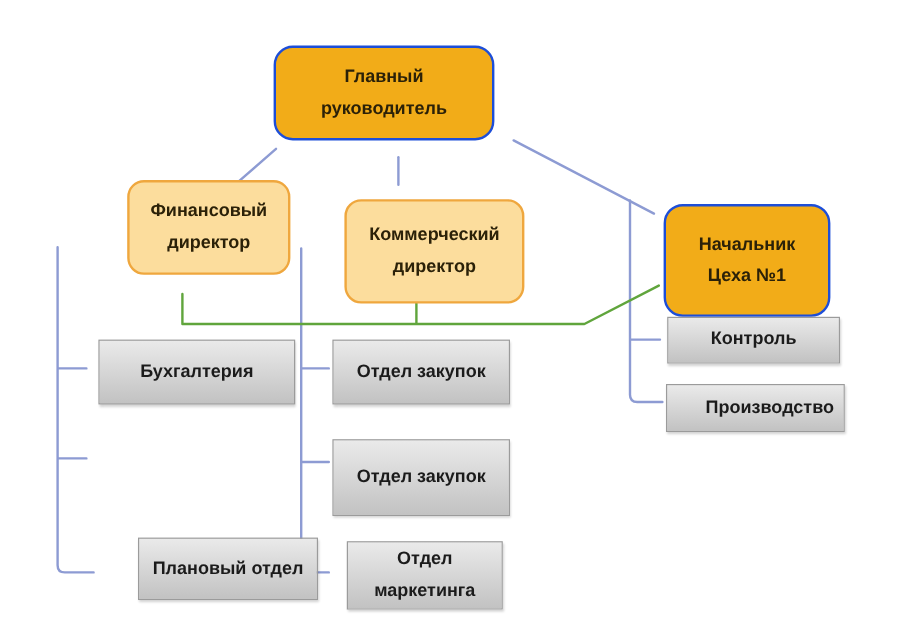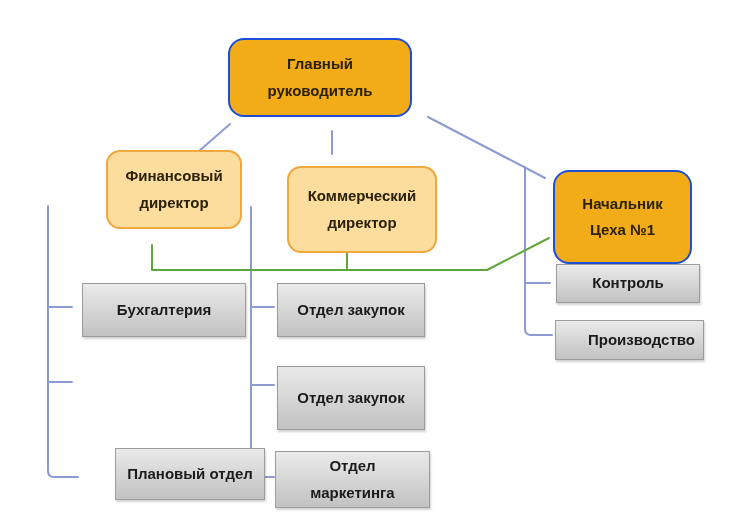--- a/index.html
+++ b/index.html
@@ -90,20 +90,20 @@
 
   <div class="node gray" style="left:82px; top:283px; width:164px; height:54px;">Бухгалтерия</div>
 
 
   <div class="node gray" style="left:83px; top:448px; width:150px; height:52px;margin-left:32px;">Плановый отдел</div>
 
   <div class="node gray" style="left:277px; top:283px; width:148px; height:54px;">Отдел закупок</div>
 
   <div class="node gray" style="left:277px; top:366px; width:148px; height:64px;">Отдел закупок</div>
 
-  <div class="node gray" style="left:275px; top:451px; width:155px; height:57px;">Отдел
+  <div class="node gray" style="left:289px; top:451px; width:130px; height:57px;">Отдел
 маркетинга</div>
 
   <div class="node gray" style="left:556px; top:264px; width:144px; height:39px;">Контроль</div>
 
   <div class="node gray" style="left:555px; top:320px; width:149px; height:40px;padding-left:24px;">Производство</div>
 
 </div>
 
 </body></html>

